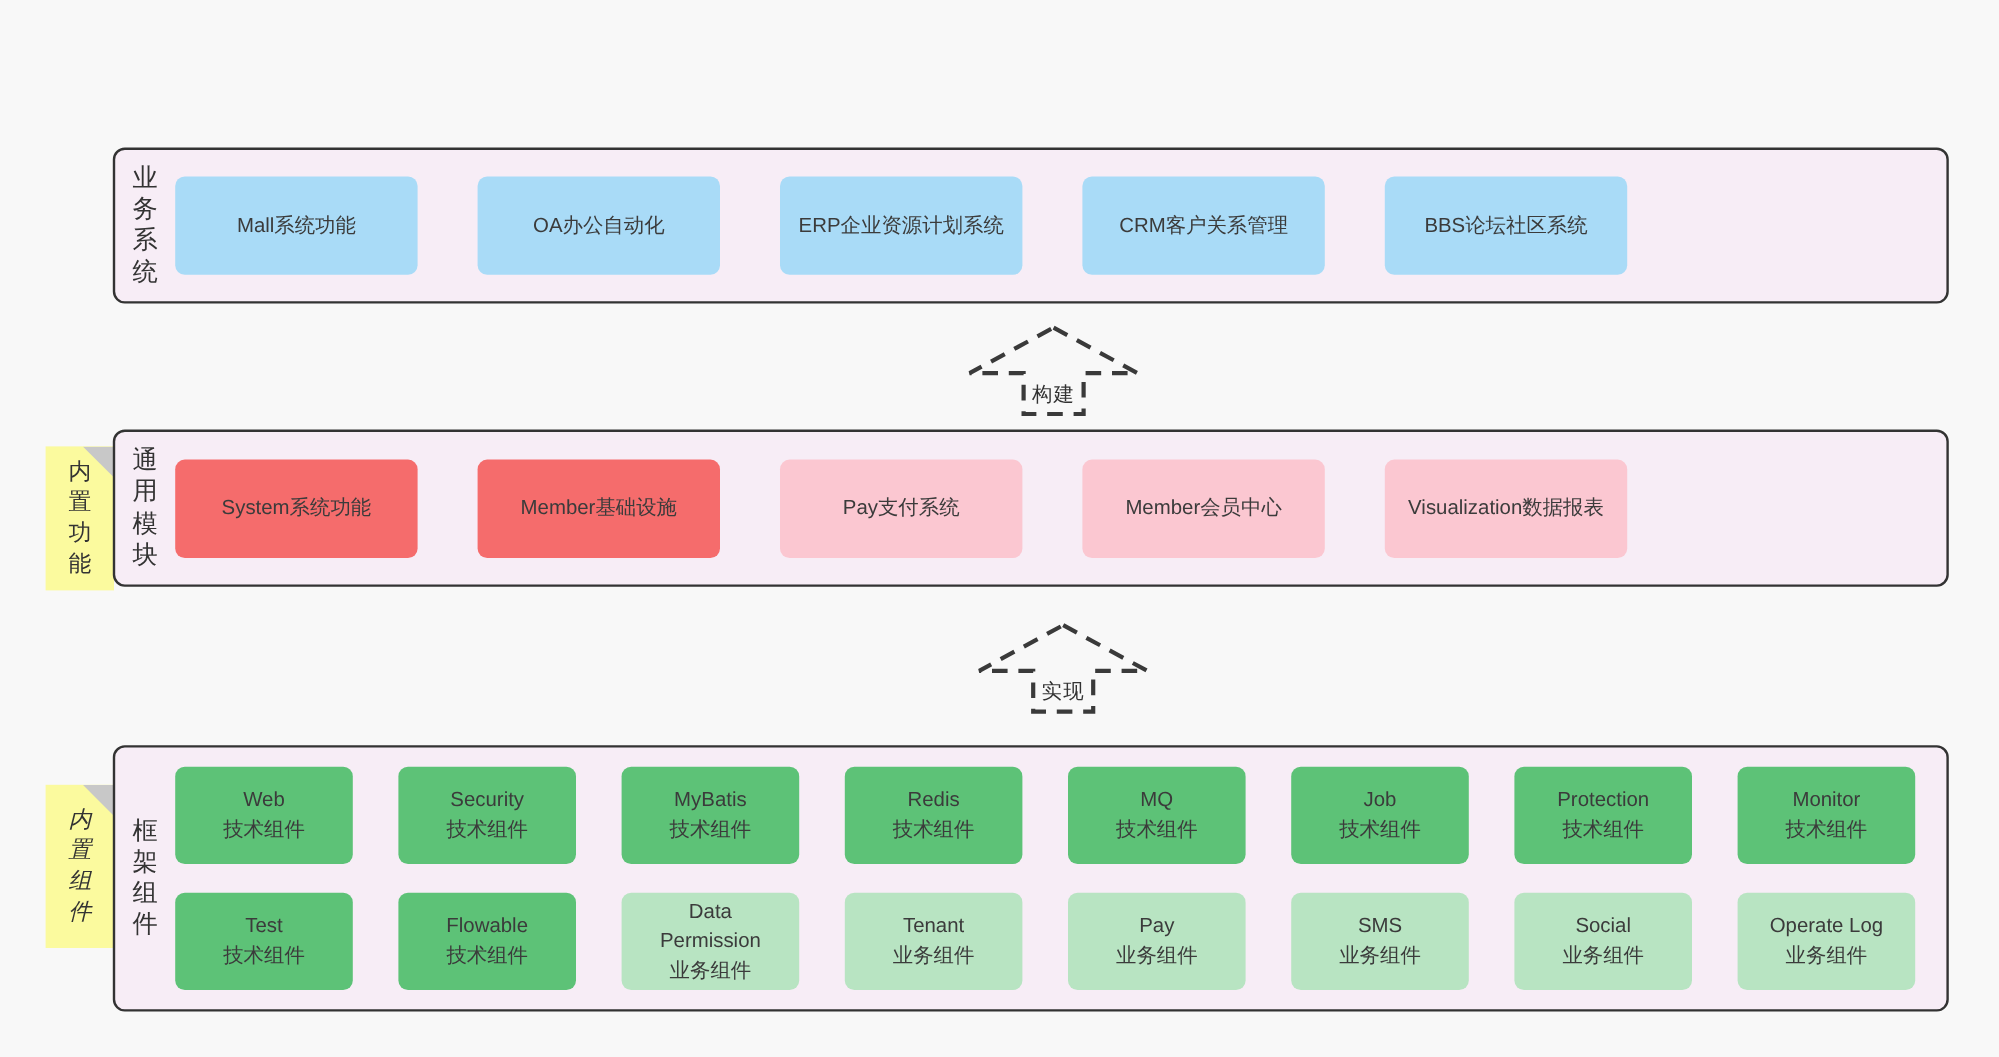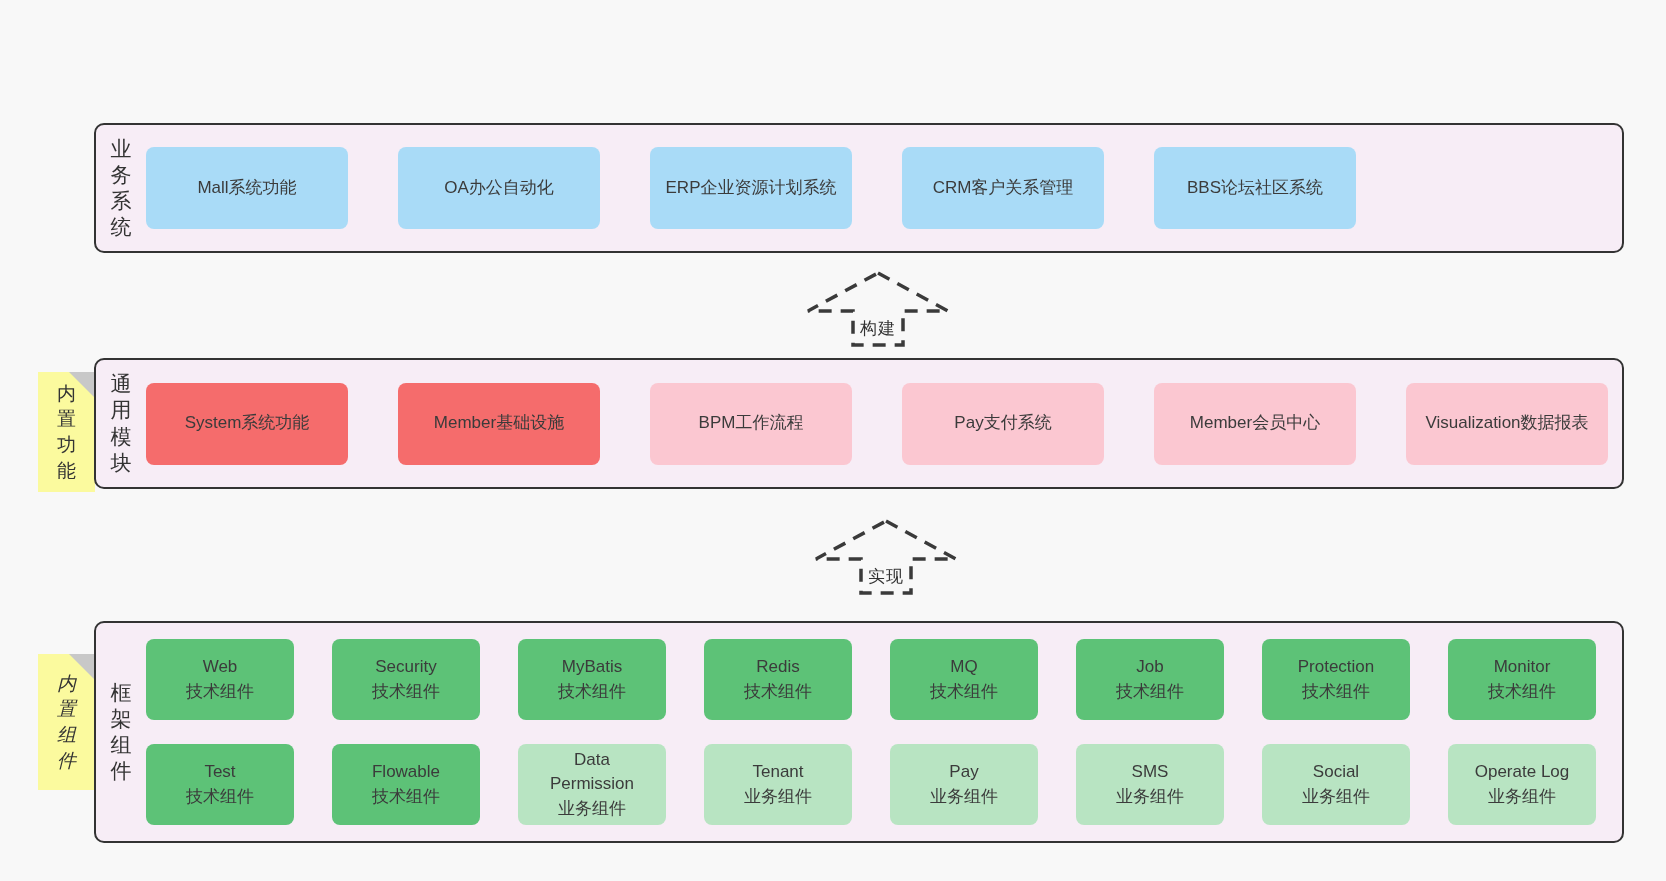--- a/index.html
+++ b/index.html
@@ -132,24 +132,20 @@
   <div class="items">
     <div class="item red">
       <span>System</span>
       <span>系统功能</span>
     </div>
     <div class="item red">
       <span>Member</span>
       <span>基础设施</span>
     </div>
     <div class="item pink">
-      <span>BPM</span>
-      <span>工作流程</span>
-    </div>
-    <div class="item pink">
       <span>Pay</span>
       <span>支付系统</span>
     </div>
     <div class="item pink">
       <span>Member</span>
       <span>会员中心</span>
     </div>
     <div class="item pink">
       <span>Visualization</span>
       <span>数据报表</span>

